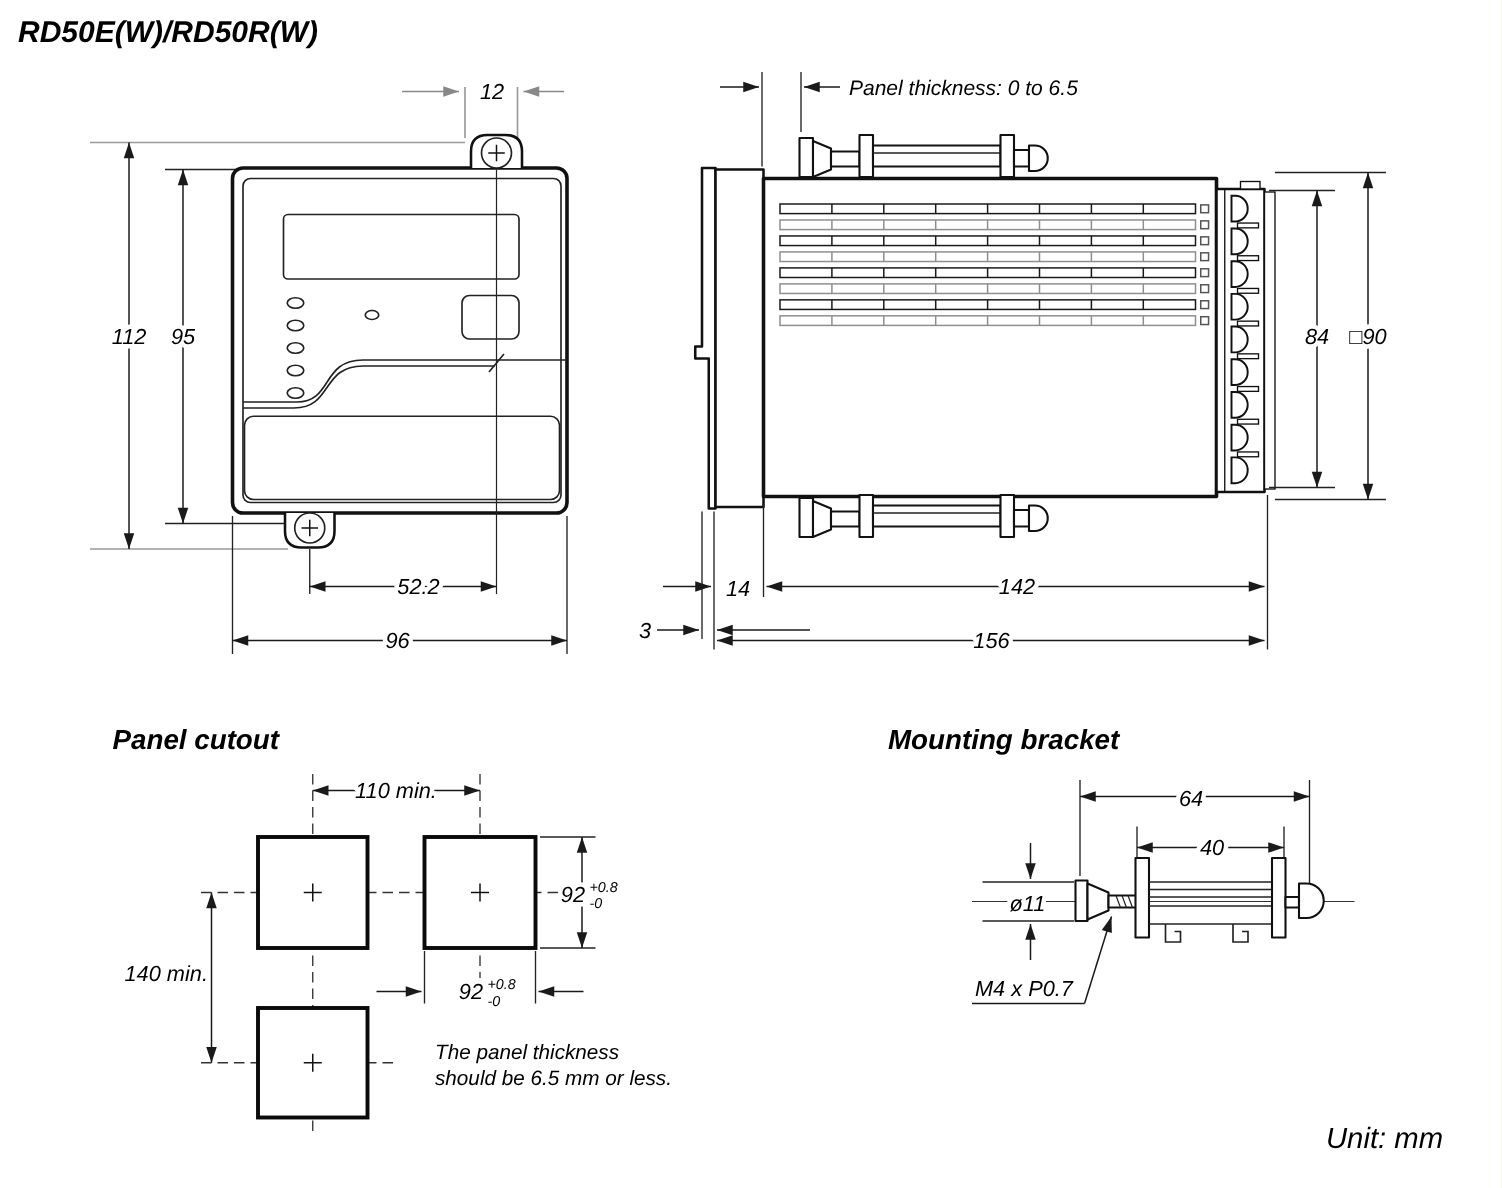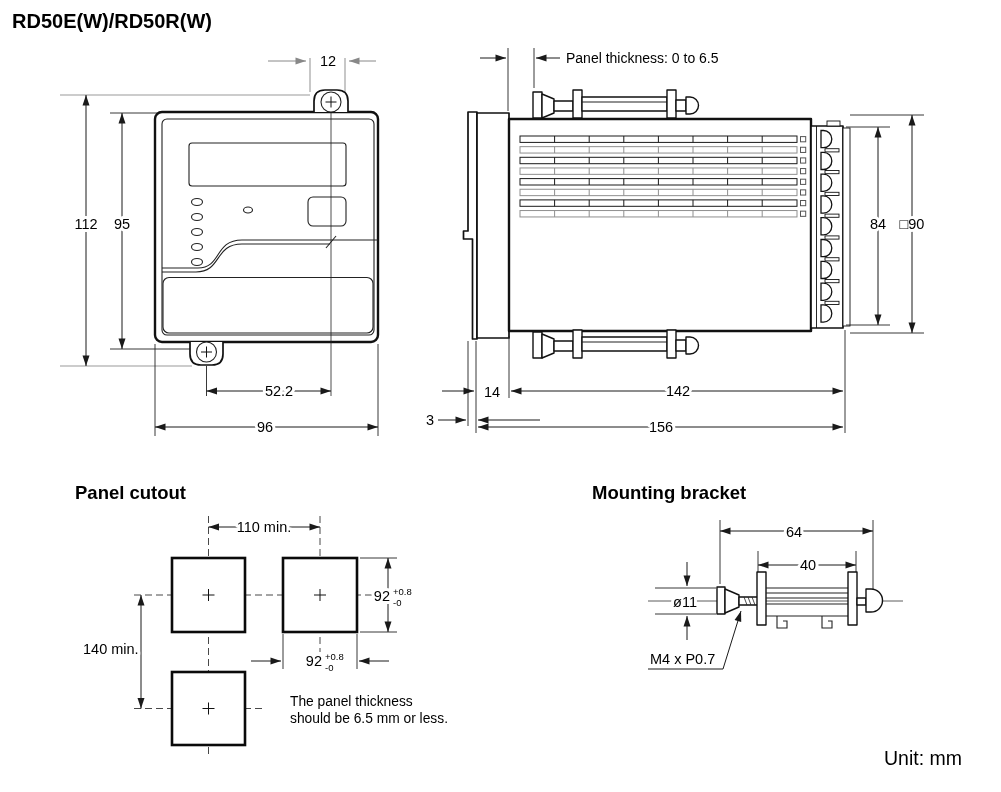--- a/index.html
+++ b/index.html
@@ -1,16 +1,16 @@
 <!DOCTYPE html>
 <html><head>
 <meta charset="utf-8">
 <style>
   html,body{margin:0;padding:0;background:#fff;}
-  .page{width:1001px;height:792px;position:relative;background:#bef264;}
+  .page{width:1001px;height:792px;position:relative;background:#bef264;font-style:italic;}
   svg{display:block;}
   text{font-family:"Liberation Sans","DejaVu Sans",sans-serif;fill:#000;}
   .ttl{font-size:20px;font-weight:bold;}
   .hd{font-size:18.5px;font-weight:bold;}
   .dt{font-size:14.5px;}
   .tol{font-size:9.5px;}
   .note{font-size:13.8px;}
   .pnote{font-size:14px;}
   .unit{font-size:19.5px;}
   .halo{paint-order:stroke fill;stroke:#fff;stroke-width:6px;stroke-linejoin:round;}

